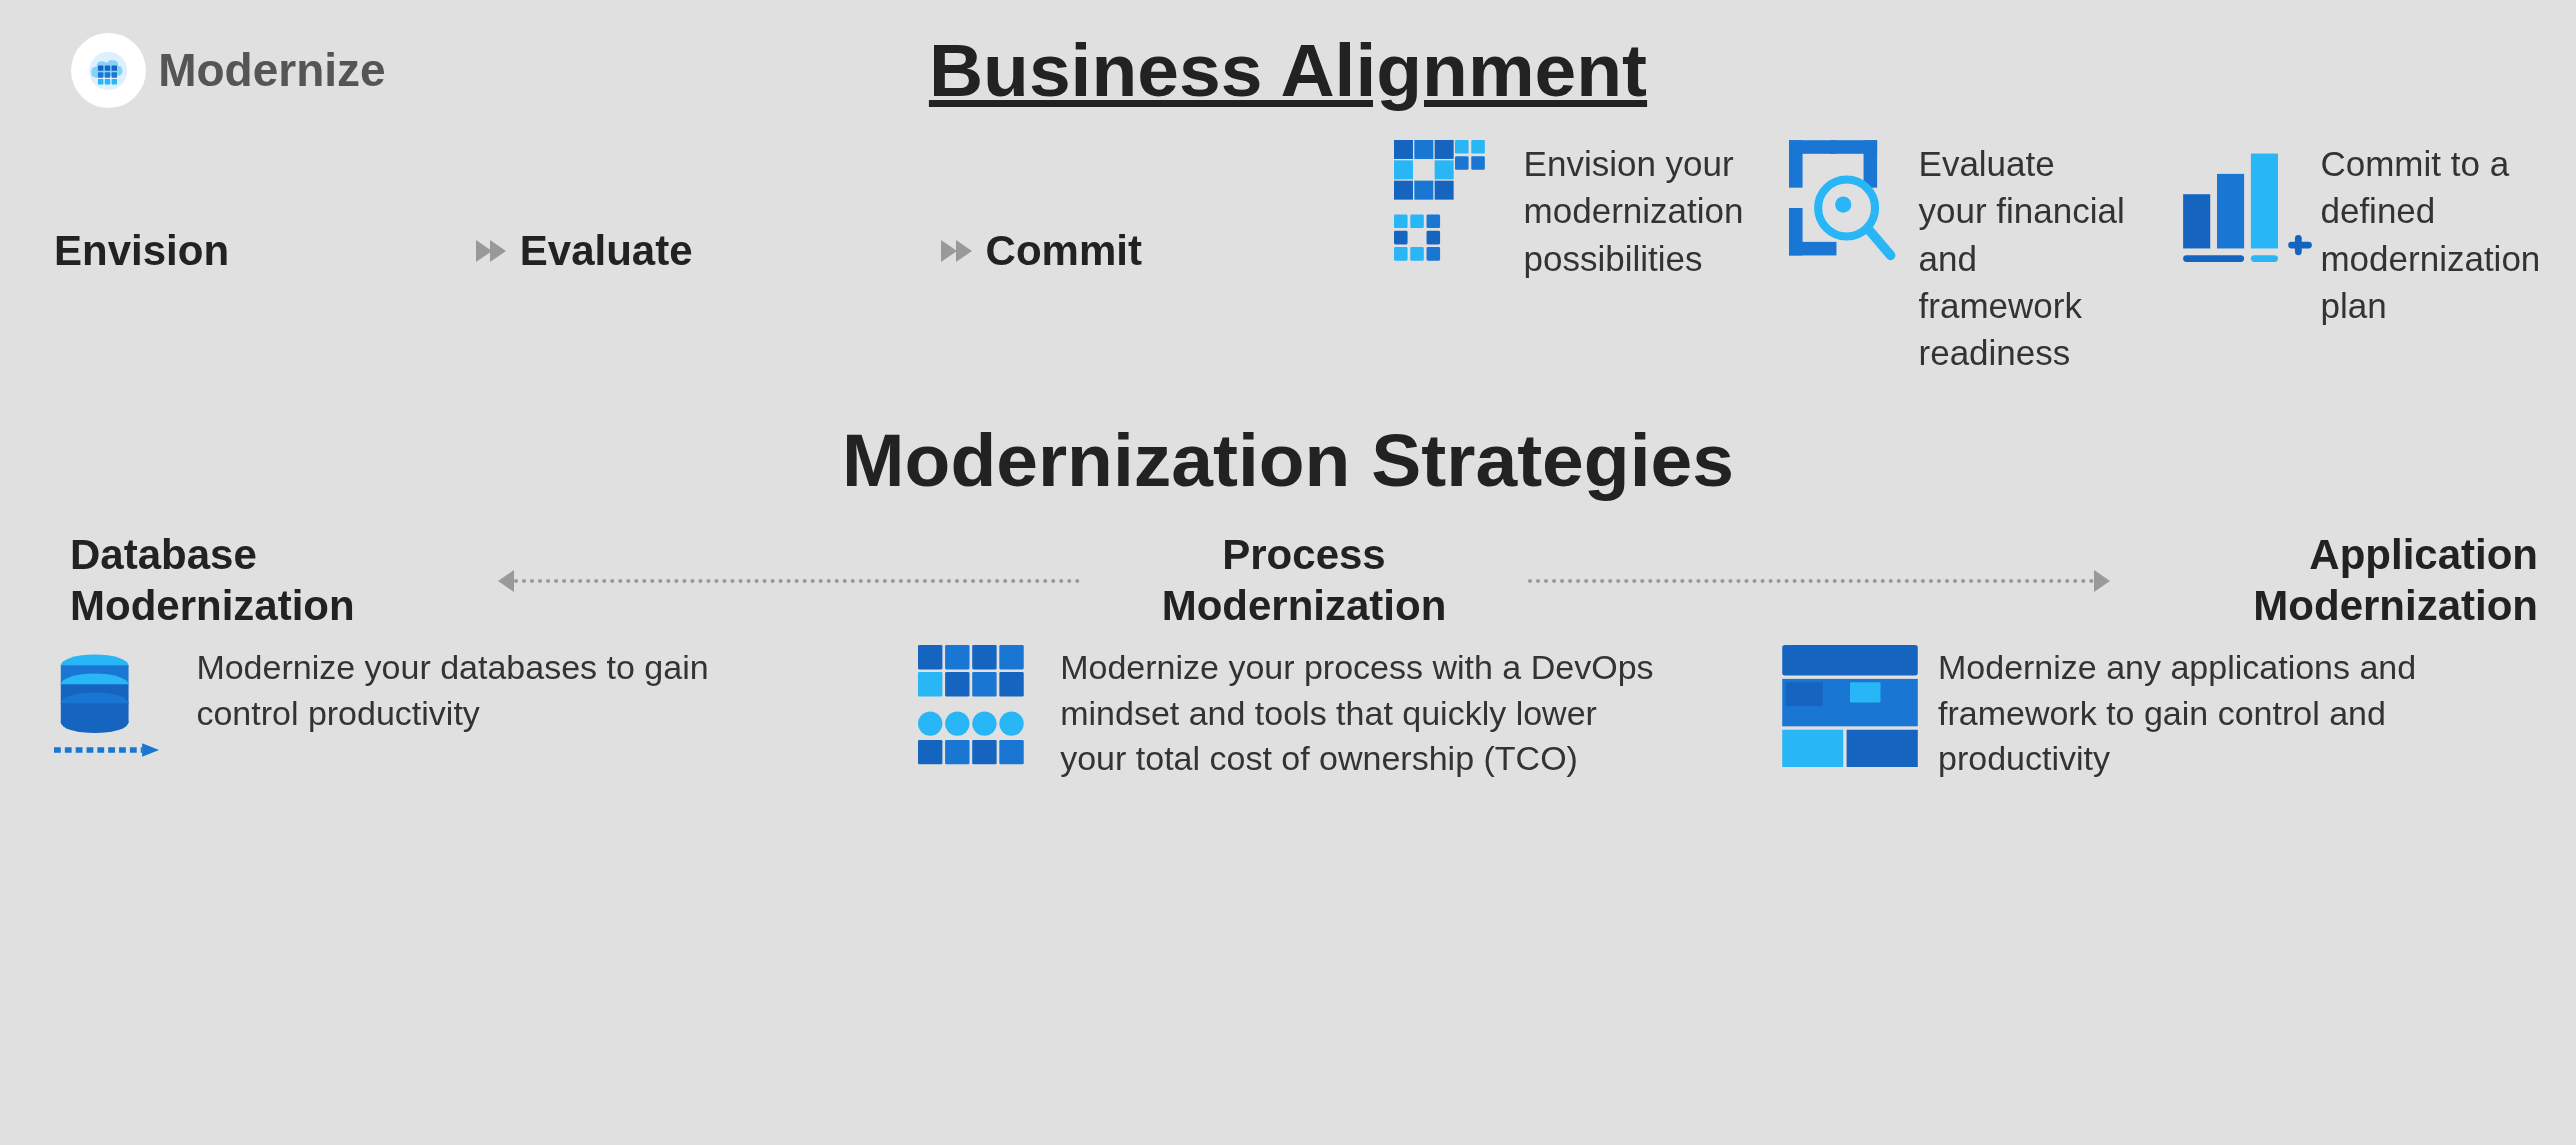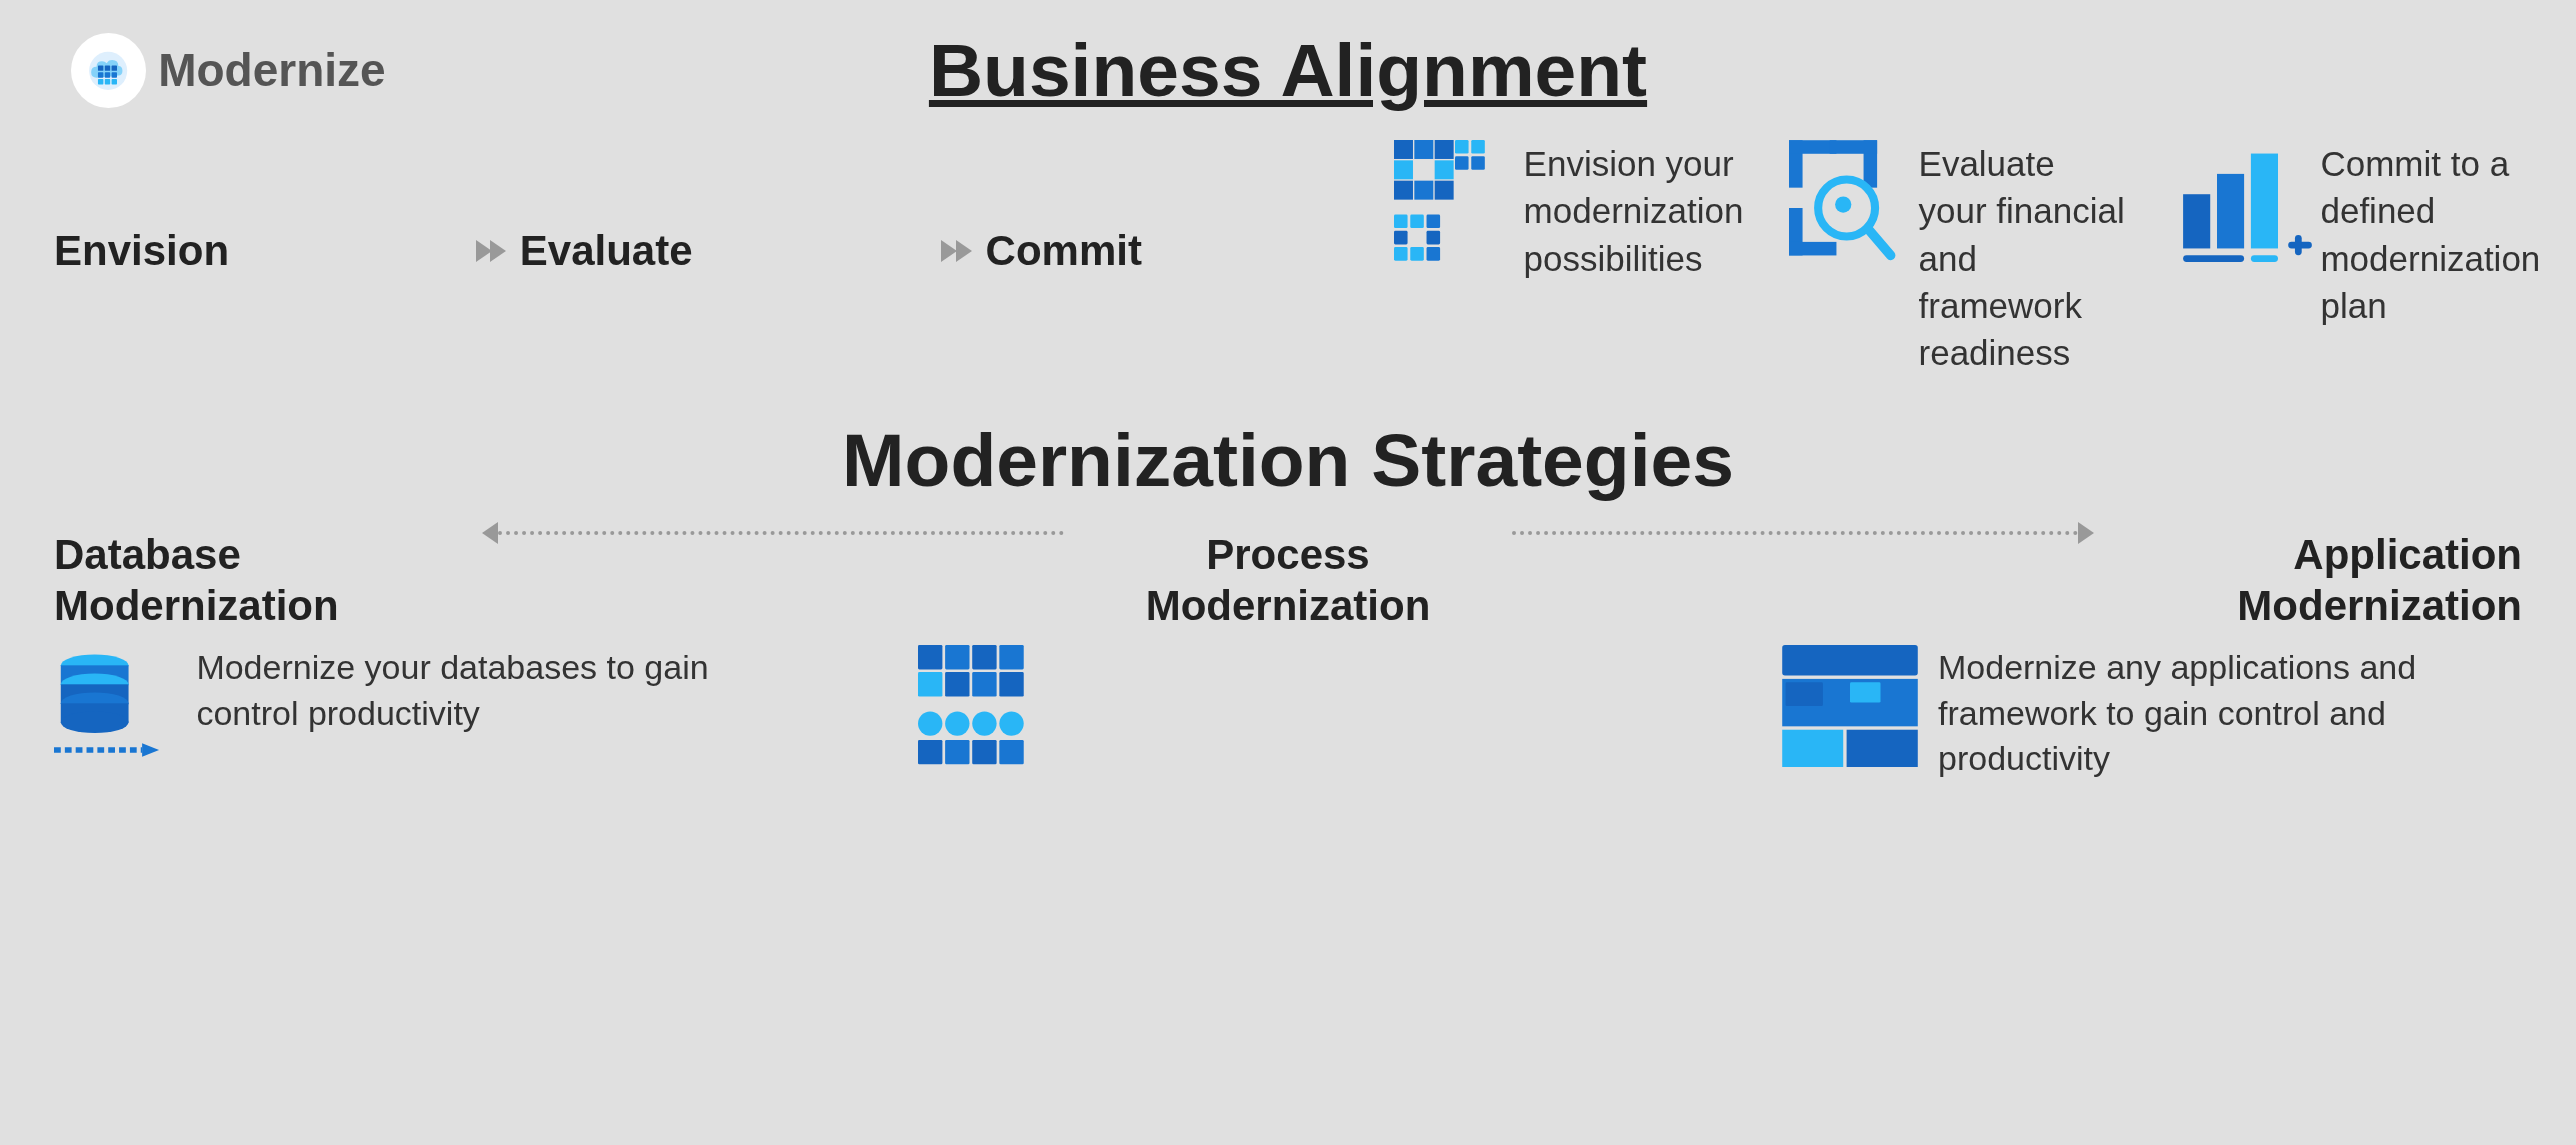--- a/index.html
+++ b/index.html
@@ -141,24 +141,25 @@
 
     
     .strat-section {
       width: 100%;
       display: flex;
       flex-direction: column;
     }
 
     .strat-header-row {
       display: flex;
-      align-items: flex-start;
+      align-items: center;
       justify-content: space-between;
       width: 100%;
       margin-bottom: 13.6px;
+      margin-left: 16px;
     }
 
     .strat-label {
       font-size: 42px;
       font-weight: 800;
       color: #222;
       min-width: 408px;
       line-height: 1.2;
     }
 
@@ -370,20 +371,21 @@
           <circle cx="58" cy="116" r="18" fill="#29B6F6"></circle>
           <circle cx="98" cy="116" r="18" fill="#29B6F6"></circle>
           <circle cx="138" cy="116" r="18" fill="#29B6F6"></circle>
 
           <rect x="0" y="140" width="36" height="36" fill="#1565C0" rx="2"></rect>
           <rect x="40" y="140" width="36" height="36" fill="#1976D2" rx="2"></rect>
           <rect x="80" y="140" width="36" height="36" fill="#1565C0" rx="2"></rect>
           <rect x="120" y="140" width="36" height="36" fill="#1976D2" rx="2"></rect>
         </svg>
       </div>
+      <p class="strat-desc">Modernize your process with a DevOps mindset and tools that quickly lower your total cost of ownership (TCO)</p>
     </div>
 
     <div class="strat-item">
       <div class="step-icon">
         <svg width="136" height="122" viewBox="0 0 200 180">
 
           <rect x="0" y="0" width="200" height="45" fill="#1565C0" rx="4"></rect>
 
           <rect x="0" y="50" width="200" height="70" fill="#1976D2"></rect>
 

